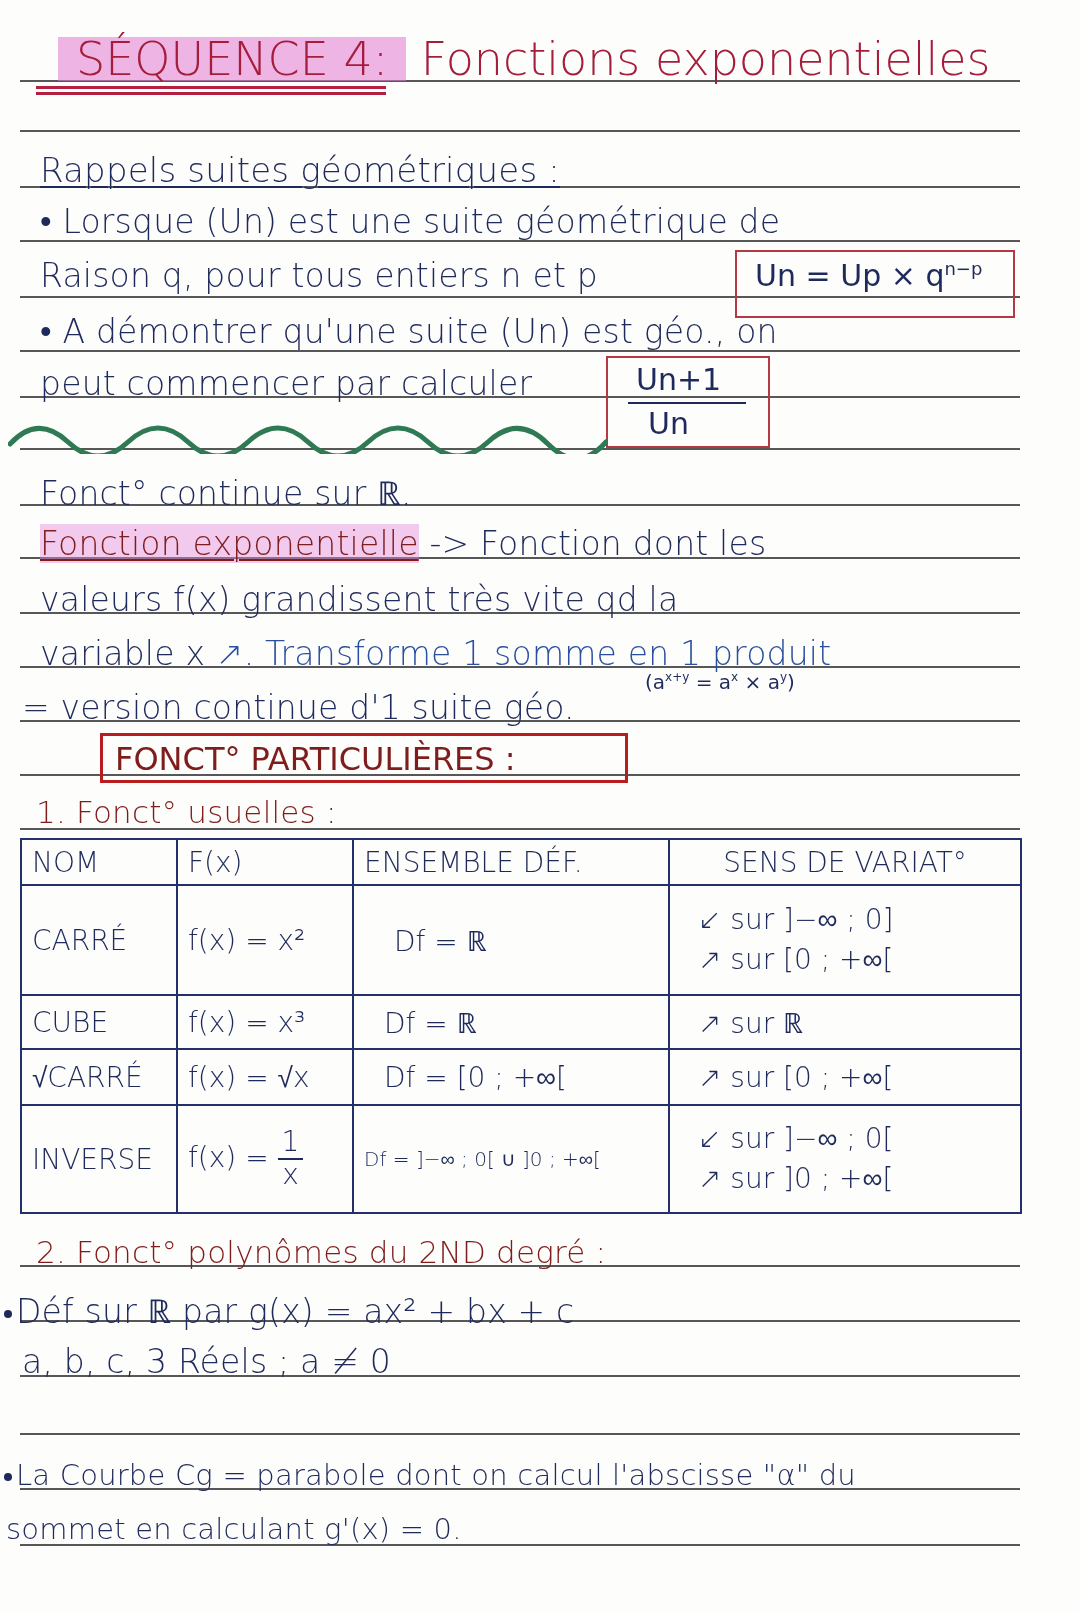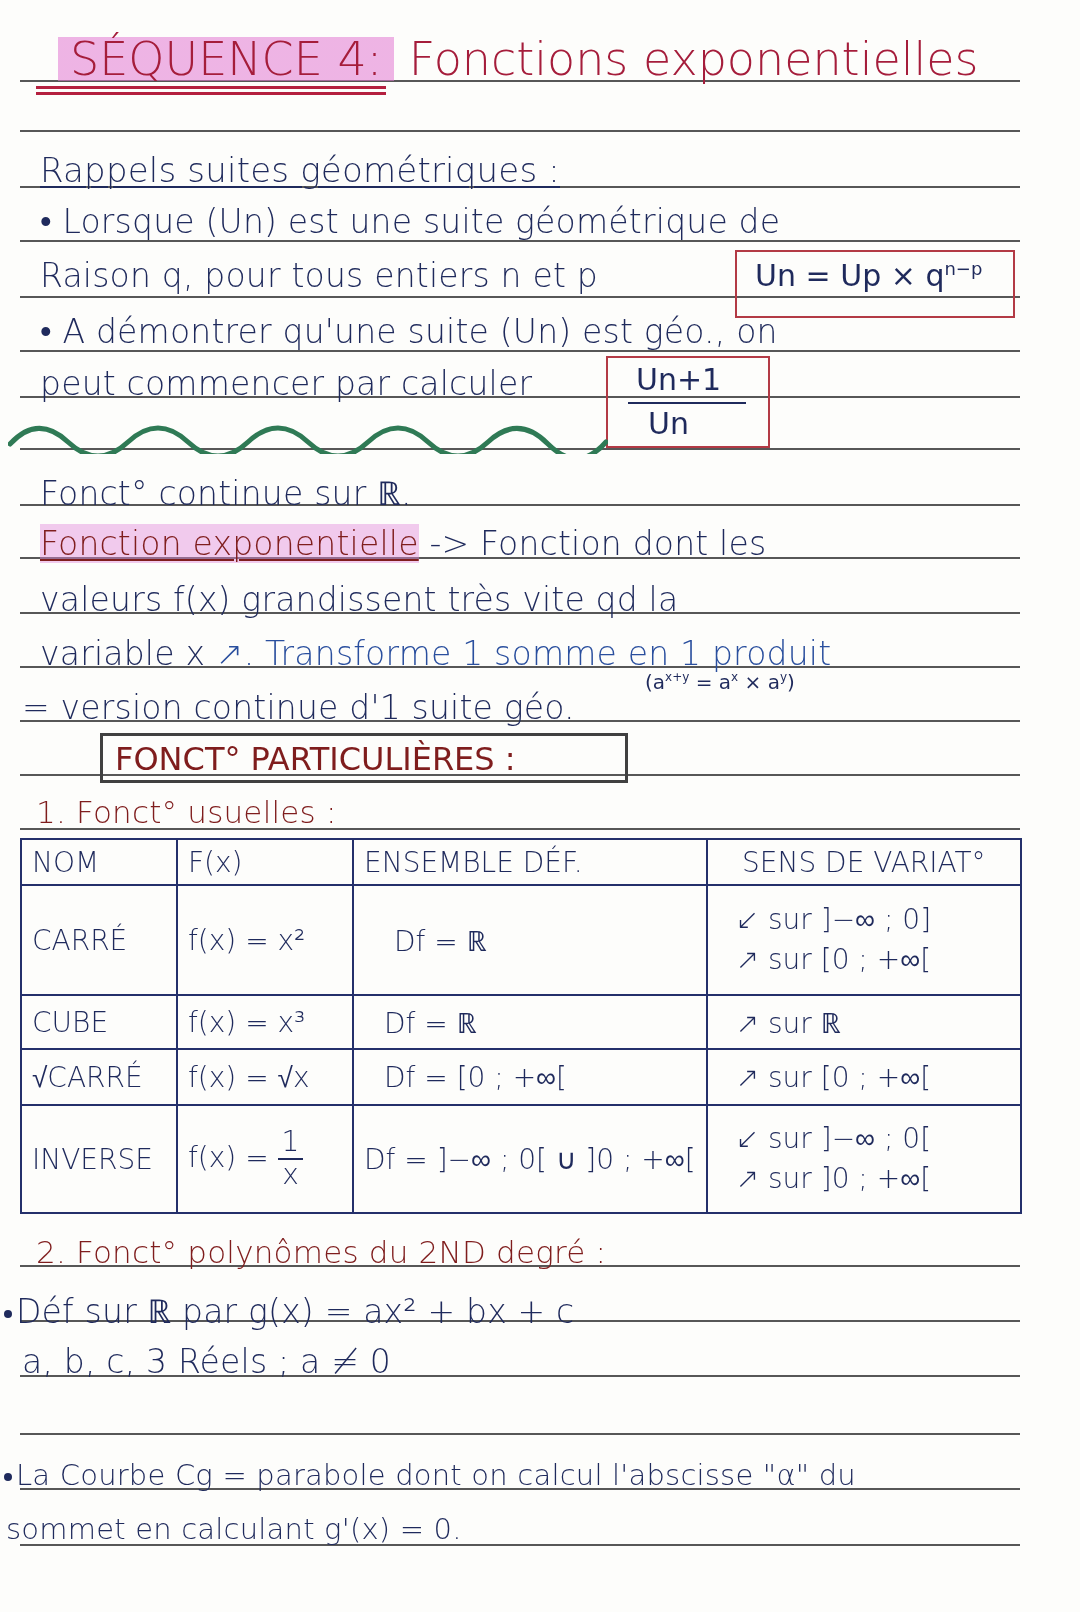--- a/index.html
+++ b/index.html
@@ -7,27 +7,27 @@
     body { position: relative; font-family: "DejaVu Sans", sans-serif; color: #1f2a5c; }
 
     .rule { position: absolute; left: 20px; width: 1000px; height: 2px; background: #3a3a3a; opacity: .85; }
 
     .line { position: absolute; left: 36px; font-size: 33px; letter-spacing: .2px; white-space: nowrap; font-family: "DejaVu Sans", sans-serif; font-weight: 300; }
     .navy { color: #1f2a5c; }
     .red { color: #7f1d1d; }
 
     
     #title { position: absolute; left: 58px; top: 32px; font-size: 46px; color: #a51d3b; white-space: nowrap; font-weight: 300; }
-    #title .hl { background: linear-gradient(180deg, rgba(226,120,210,.0) 10%, rgba(226,120,210,.55) 10%, rgba(226,120,210,.55) 90%, rgba(226,120,210,0) 90%); padding: 0 12px; }
+    #title .hl { background: linear-gradient(180deg, rgba(226,120,210,.0) 10%, rgba(226,120,210,.55) 10%, rgba(226,120,210,.55) 90%, rgba(226,120,210,0) 90%); padding: 0 18px; }
     .title-underline { position: absolute; left: 36px; width: 350px; height: 3px; background: #b4203f; }
 
     .underlined { text-decoration: underline; text-decoration-thickness: 2px; text-underline-offset: 4px; }
 
     .boxed-red { position: absolute; border: 2px solid #b33a45; }
-    .boxed-black { position: absolute; border: 3px solid #404040; }
+    .boxed-black { position: absolute; border: 3px solid #b91c1c; }
 
     .formula-text { position: absolute; font-size: 30px; color: #1f2a5c; white-space: nowrap; }
 
     #wave { position: absolute; left: 8px; top: 418px; }
 
     .pink-hl { background: rgba(226,140,220,.45); }
 
     
     #table { position: absolute; left: 20px; top: 838px; width: 1002px; border-collapse: collapse; color: #1f2a5c; }
     #table td, #table th { border: 2px solid #24306b; font-weight: 300; font-size: 28px; vertical-align: middle; padding: 4px 10px; white-space: nowrap; text-align: left; }
@@ -143,21 +143,21 @@
       <td style="padding-left:28px;">↗ sur [0 ; +∞[</td>
     </tr>
     <tr style="height:108px;">
       <td>INVERSE</td>
       <td>
         <span>f(x) = </span><span class="frac">
             <span class="num">1</span>
             <span>x</span>
           </span>
       </td>
-      <td style="font-size:28px;">Df = ]−∞ ; 0[ ∪ ]0 ; +∞[</td>
+      <td style="font-size:20px;">Df = ]−∞ ; 0[ ∪ ]0 ; +∞[</td>
       <td class="cell-lines" style="padding-left:28px;">
         <div>↙ sur ]−∞ ; 0[</div>
         <div>↗ sur ]0 ; +∞[</div>
       </td>
     </tr>
   </tbody>
 </table>
 
 <div class="line red" style="top:1234px; left:36px; font-size:31px;">2. Fonct° polynômes du 2ND degré :</div>
 <div class="line navy" style="top:1288px; left:4px;">

